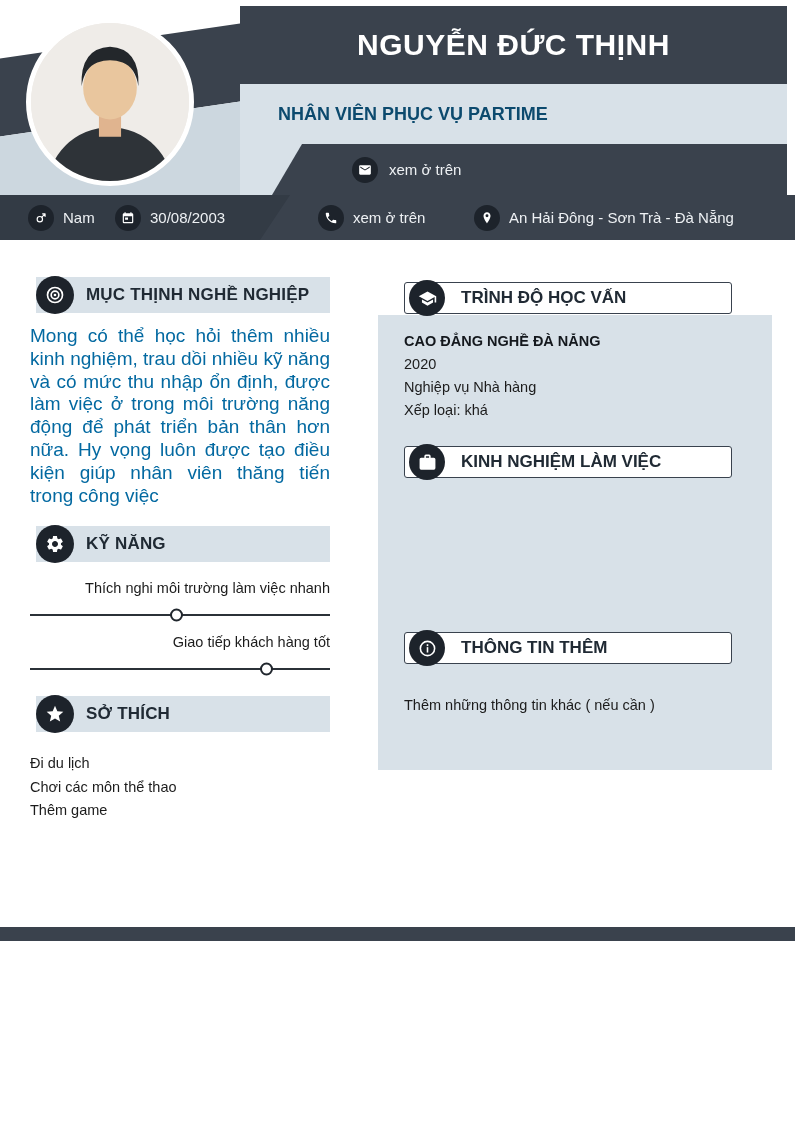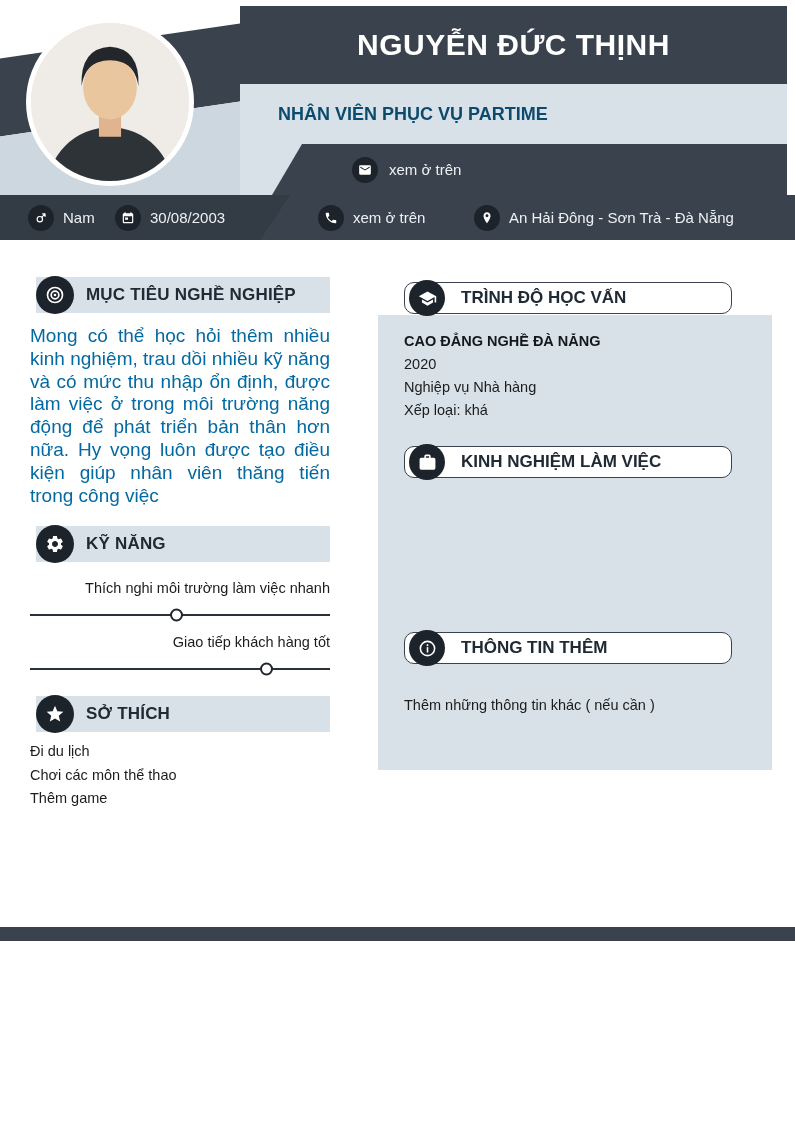--- a/index.html
+++ b/index.html
@@ -53,28 +53,28 @@
   .objective-text { margin-top:12px; width:300px; text-align:justify; font-size:19px;
                     line-height:22.8px; color:#0369a1; }
 
   .skills-head { margin-top:19px; }
   .skill-label { margin-top:18px; font-size:14.5px; color:#1c1c1c;text-align:right; }
   .skill-track { position:relative; margin-top:18px; height:2px; background:#2b3138; }
   .skill-knob  { position:absolute; top:50%; transform:translateY(-50%); width:13px; height:13px;
                  border-radius:50%; background:#fff; border:2px solid #20262d; }
 
   .hobbies-head { margin-top:26px; }
-  .hobby-list { margin-top:8px; list-style:none; }
+  .hobby-list { margin-top:20px; list-style:none; }
   .hobby-list li { font-size:14.5px; line-height:23.5px; color:#1c1c1c; }
 
   .right-col { position:absolute; left:378px; top:270px; width:394px; height:510px; }
   .panel { position:absolute; left:0; top:45px; width:394px; height:455px; background:#d8e1e8; }
 
   .pill-head { position:absolute; left:26px; width:328px; height:32px; background:#fff;
-               border:1px solid #39424e; border-radius:10px; display:flex; align-items:center;
+               border:1px solid #39424e; border-radius:3px; display:flex; align-items:center;
                padding-left:56px; }
   .pill-head .label { font-size:17px; font-weight:700; color:#202a34; }
   .pill-icon { position:absolute; left:4px; top:-3px; width:36px; height:36px; border-radius:50%;
                background:#1d232b; display:flex; align-items:center; justify-content:center; }
   .pill-icon svg { width:19px; height:19px; display:block; }
 
   .rc-block { position:absolute; left:26px; width:346px; font-size:14.5px; line-height:23px; color:#1c1c1c; }
   .rc-block .strong { font-weight:700; color:#14181d; }
 
   .pill-education  { top:12px; }
@@ -165,21 +165,21 @@
   <div class="left-col">
 
     <div class="sec-head">
       <span class="sec-icon">
         <svg viewBox="0 0 24 24">
             <circle cx="12" cy="12" r="9" fill="none" stroke="#fff" stroke-width="2"></circle>
             <circle cx="12" cy="12" r="4.6" fill="none" stroke="#fff" stroke-width="2"></circle>
             <circle cx="12" cy="12" r="1.6" fill="#fff"></circle>
           </svg>
       </span>
-      <span class="label">MỤC TIÊU NGHỀ NGHIỆP</span>
+      <span class="label">MỤC THỊNH NGHỀ NGHIỆP</span>
     </div>
     <p class="objective-text">Mong có thể học hỏi thêm nhiều kinh nghiệm, trau dồi nhiều kỹ năng và có mức thu nhập ổn định, được làm việc ở trong môi trường năng động để phát triển bản thân hơn nữa. Hy vọng luôn được tạo điều kiện giúp nhân viên thăng tiến trong công việc</p>
 
     <div class="sec-head skills-head">
       <span class="sec-icon">
         <svg viewBox="0 0 24 24">
             <path fill="#fff" d="M19.14 12.94c.04-.3.06-.61.06-.94 0-.32-.02-.64-.07-.94l2.03-1.58c.18-.14.23-.41.12-.61l-1.92-3.32c-.12-.22-.37-.29-.59-.22l-2.39.96c-.5-.38-1.03-.7-1.62-.94l-.36-2.54c-.04-.24-.24-.41-.48-.41h-3.84c-.24 0-.43.17-.47.41l-.36 2.54c-.59.24-1.13.57-1.62.94l-2.39-.96c-.22-.08-.47 0-.59.22L2.74 8.87c-.12.21-.08.47.12.61l2.03 1.58c-.05.3-.09.63-.09.94s.02.64.07.94l-2.03 1.58c-.18.14-.23.41-.12.61l1.92 3.32c.12.22.37.29.59.22l2.39-.96c.5.38 1.03.7 1.62.94l.36 2.54c.05.24.24.41.48.41h3.84c.24 0 .44-.17.47-.41l.36-2.54c.59-.24 1.13-.56 1.62-.94l2.39.96c.22.08.47 0 .59-.22l1.92-3.32c.12-.22.07-.47-.12-.61l-2.01-1.58zM12 15.6c-1.98 0-3.6-1.62-3.6-3.6s1.62-3.6 3.6-3.6 3.6 1.62 3.6 3.6-1.62 3.6-3.6 3.6z"></path>
           </svg>
       </span>
       <span class="label">KỸ NĂNG</span>

